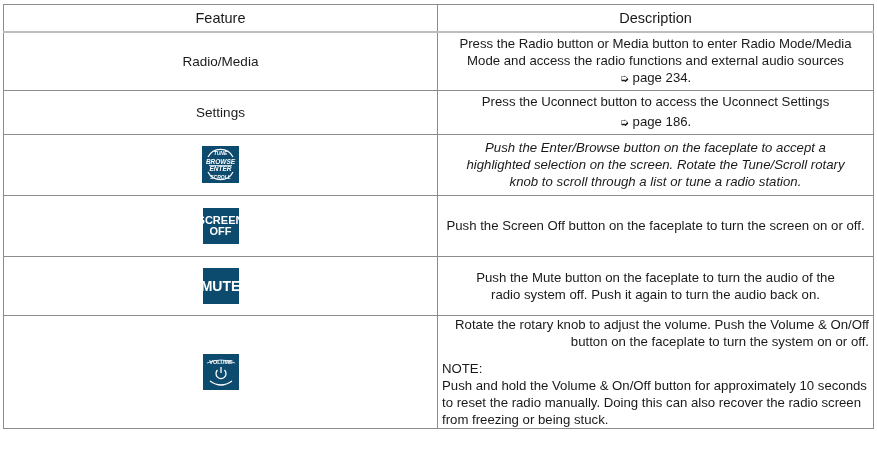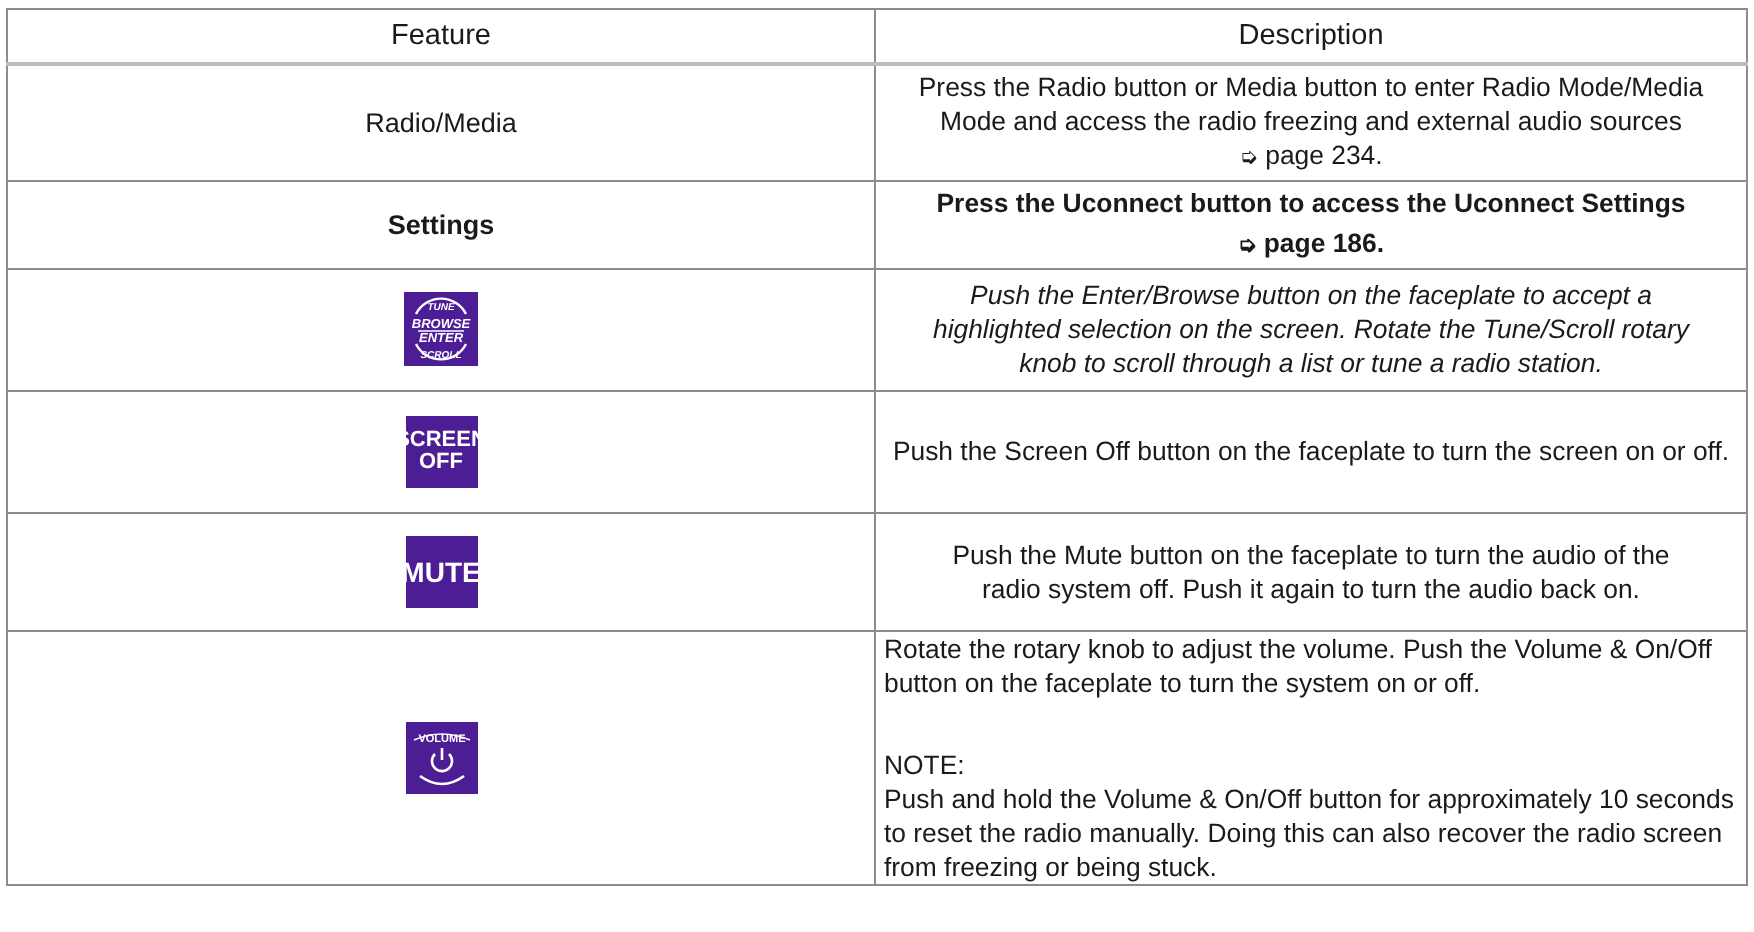--- a/index.html
+++ b/index.html
@@ -7,51 +7,51 @@
            font-family: "Liberation Sans", sans-serif; color: #1a1a1a; }
     table.feat { position: absolute; left: 3px; top: 4px; width: 871px;
                  border-collapse: collapse; table-layout: fixed; }
     table.feat td, table.feat th { border: 1px solid #8c8c8c; text-align: center;
                  vertical-align: middle; padding: 0 4px; }
     table.feat th { font-weight: normal; font-size: 14.5px; height: 26px; }
     tr.hdr th { border-bottom: 2px solid #bdbdbd; }
     td.feat-cell { width: 425px; font-size: 13.5px; }
     td.desc { font-size: 13.2px; line-height: 17px; }
     td.desc.left { text-align: left; padding: 0 4px; }
-    .center-block { text-align: left; }
-    .note-title { margin-top: 24px; }
+    .center-block { text-align: right; }
+    .note-title { margin-top: 10px; }
     .arrow { font-size: 11px; }
-    .icon-box { display: inline-block; background: #4c1d95; color: #fff;
+    .icon-box { display: inline-block; background: #0c4a6e; color: #fff;
                 position: relative; vertical-align: middle; }
     .icon-box svg { display: block; }
     .txt-icon { font-family: "Liberation Sans", sans-serif; font-weight: bold;
                 display: flex; align-items: center; justify-content: center;
                 text-align: center; line-height: 1; }
   </style>
 </head>
 <body>
 
 <table class="feat">
   <tbody>
       <tr class="hdr">
     <th style="width:425px;">Feature</th>
     <th>Description</th>
   </tr>
 
   <tr style="height:58px;">
     <td class="feat-cell">Radio/Media</td>
     <td class="desc">
       <div>Press the Radio button or Media button to enter Radio Mode/Media</div>
-      <div>Mode and access the radio freezing and external audio sources</div>
+      <div>Mode and access the radio functions and external audio sources</div>
       <div><span class="arrow">➭</span> <span>page 234.</span></div>
     </td>
   </tr>
 
 
-  <tr style="height:44px;font-weight:bold;">
+  <tr style="height:44px;">
     <td class="feat-cell">Settings</td>
     <td class="desc" style="line-height:20px;">
       <div>Press the Uconnect button to access the Uconnect Settings</div>
       <div><span class="arrow">➭</span> <span>page 186.</span></div>
     </td>
   </tr>
 
   <tr style="height:61px;font-style:italic;">
     <td class="feat-cell">
       <span class="icon-box" style="width:37px;height:37px;">

